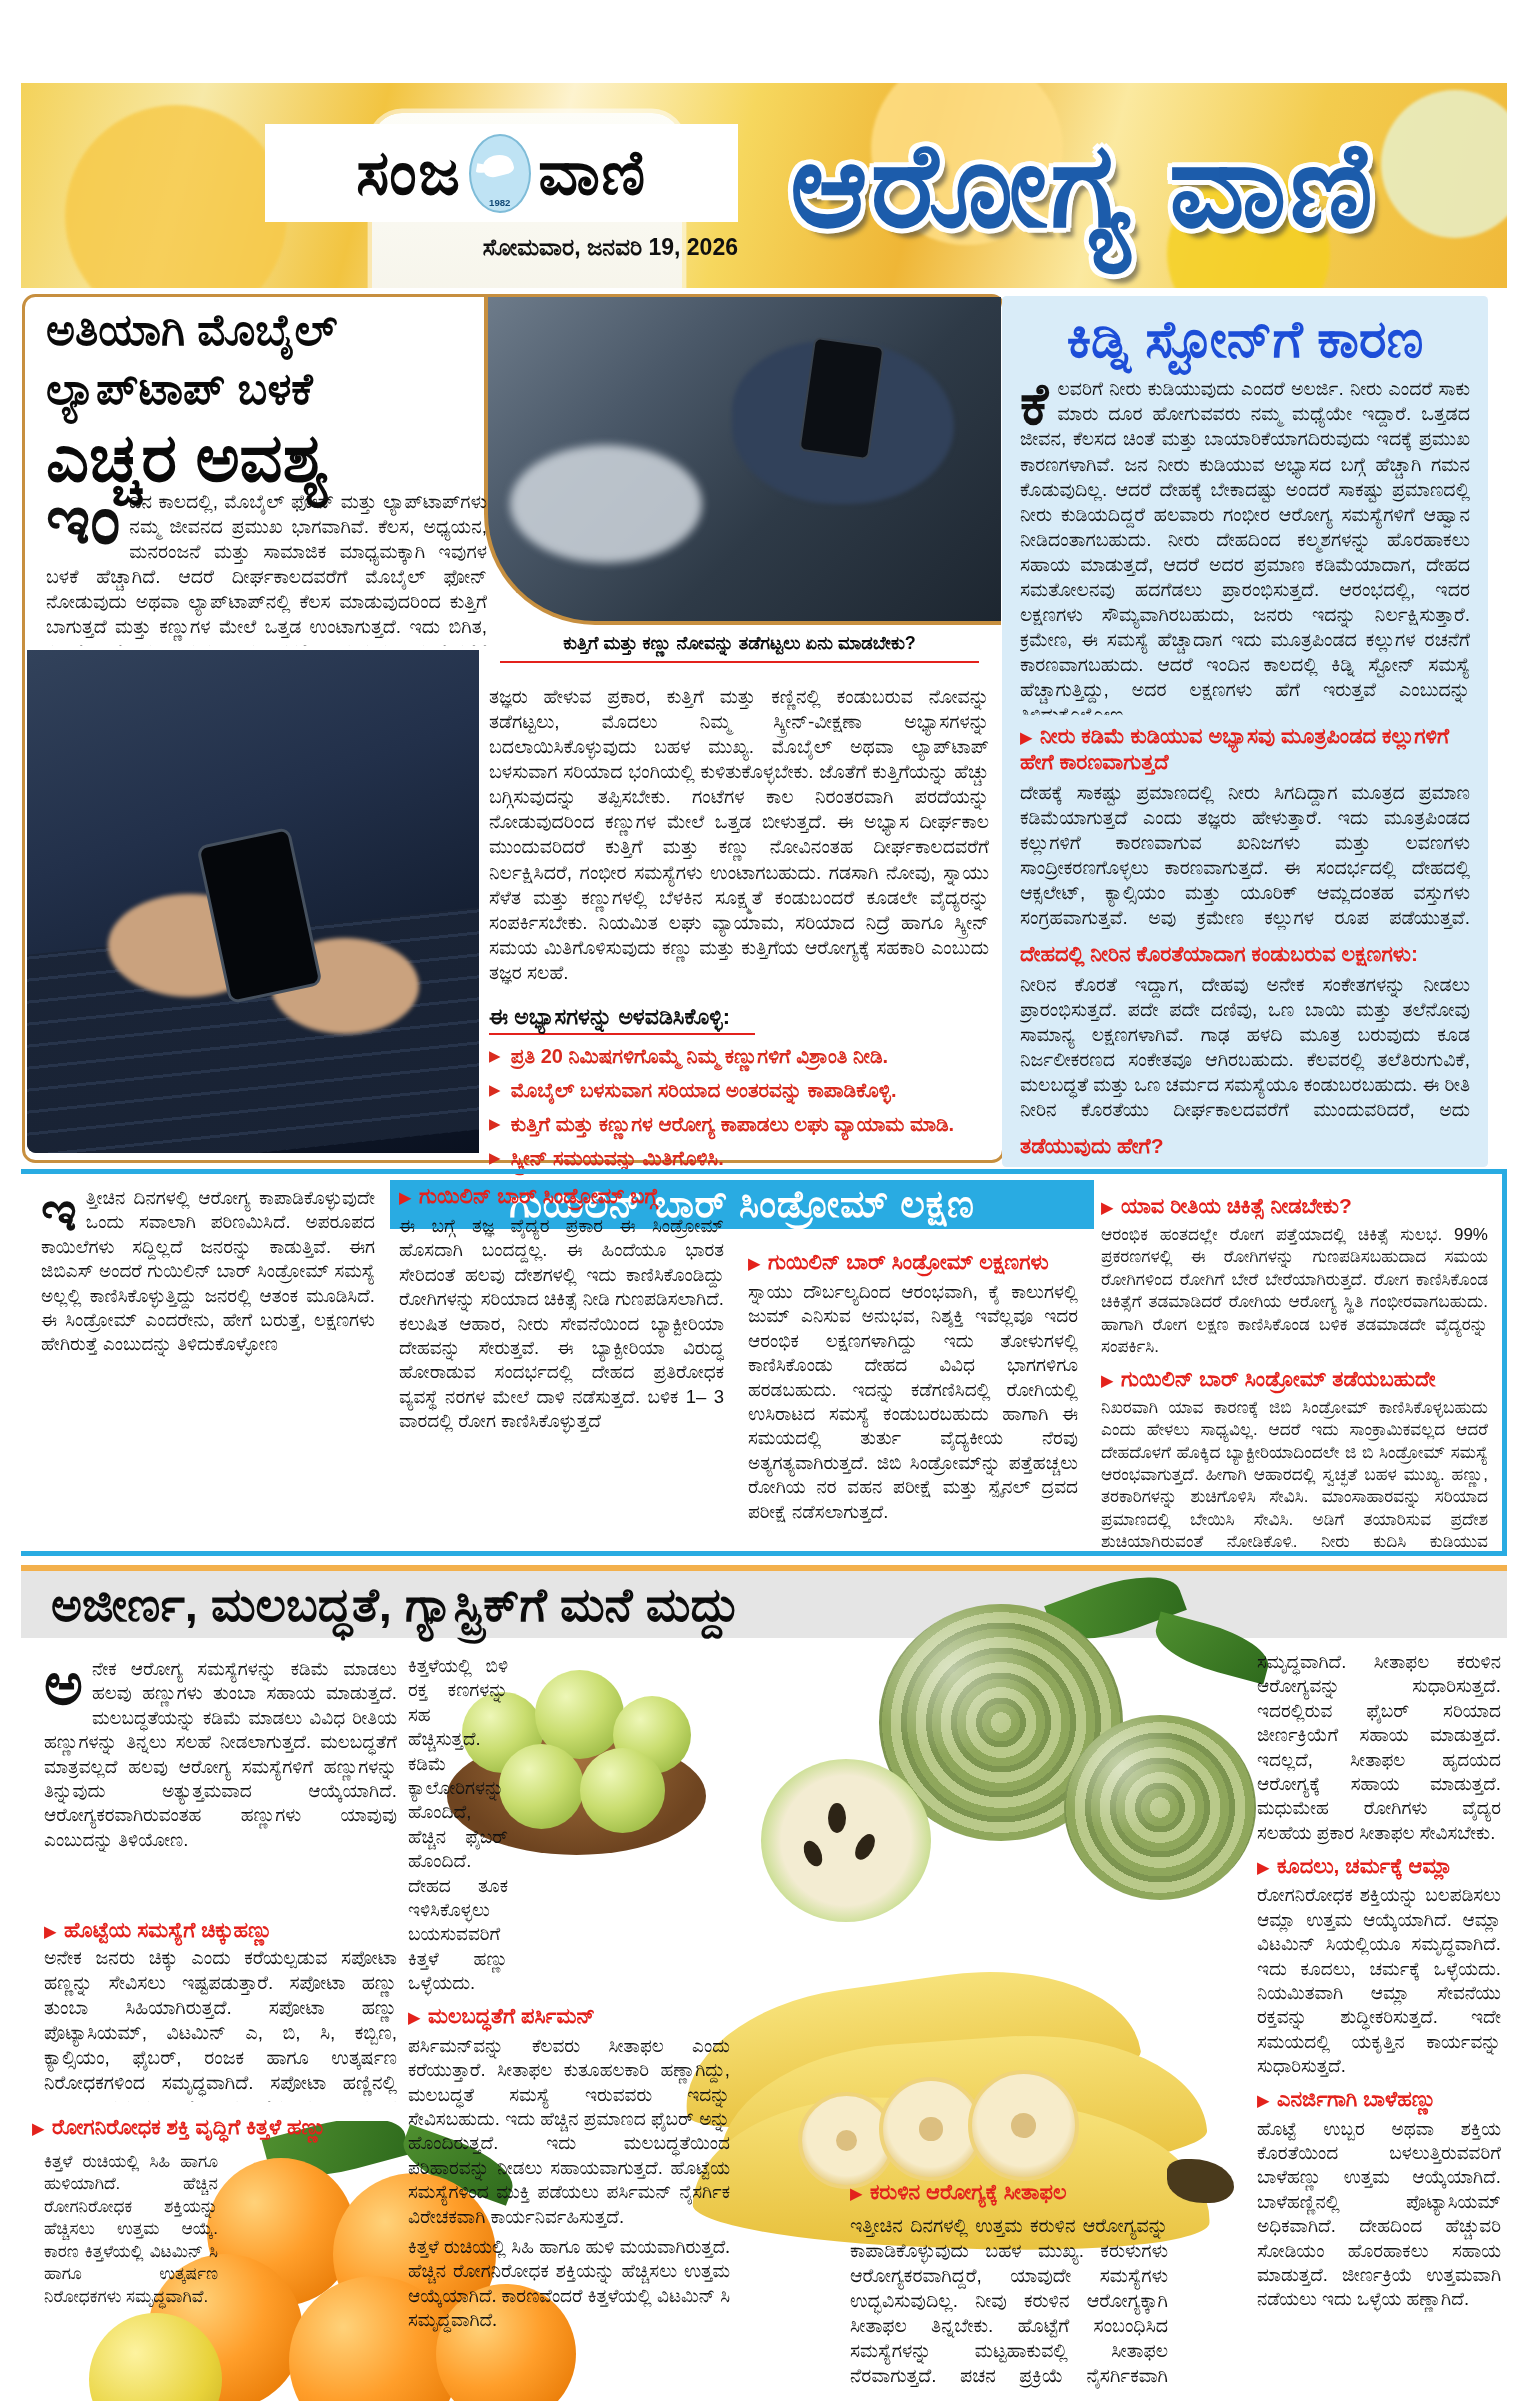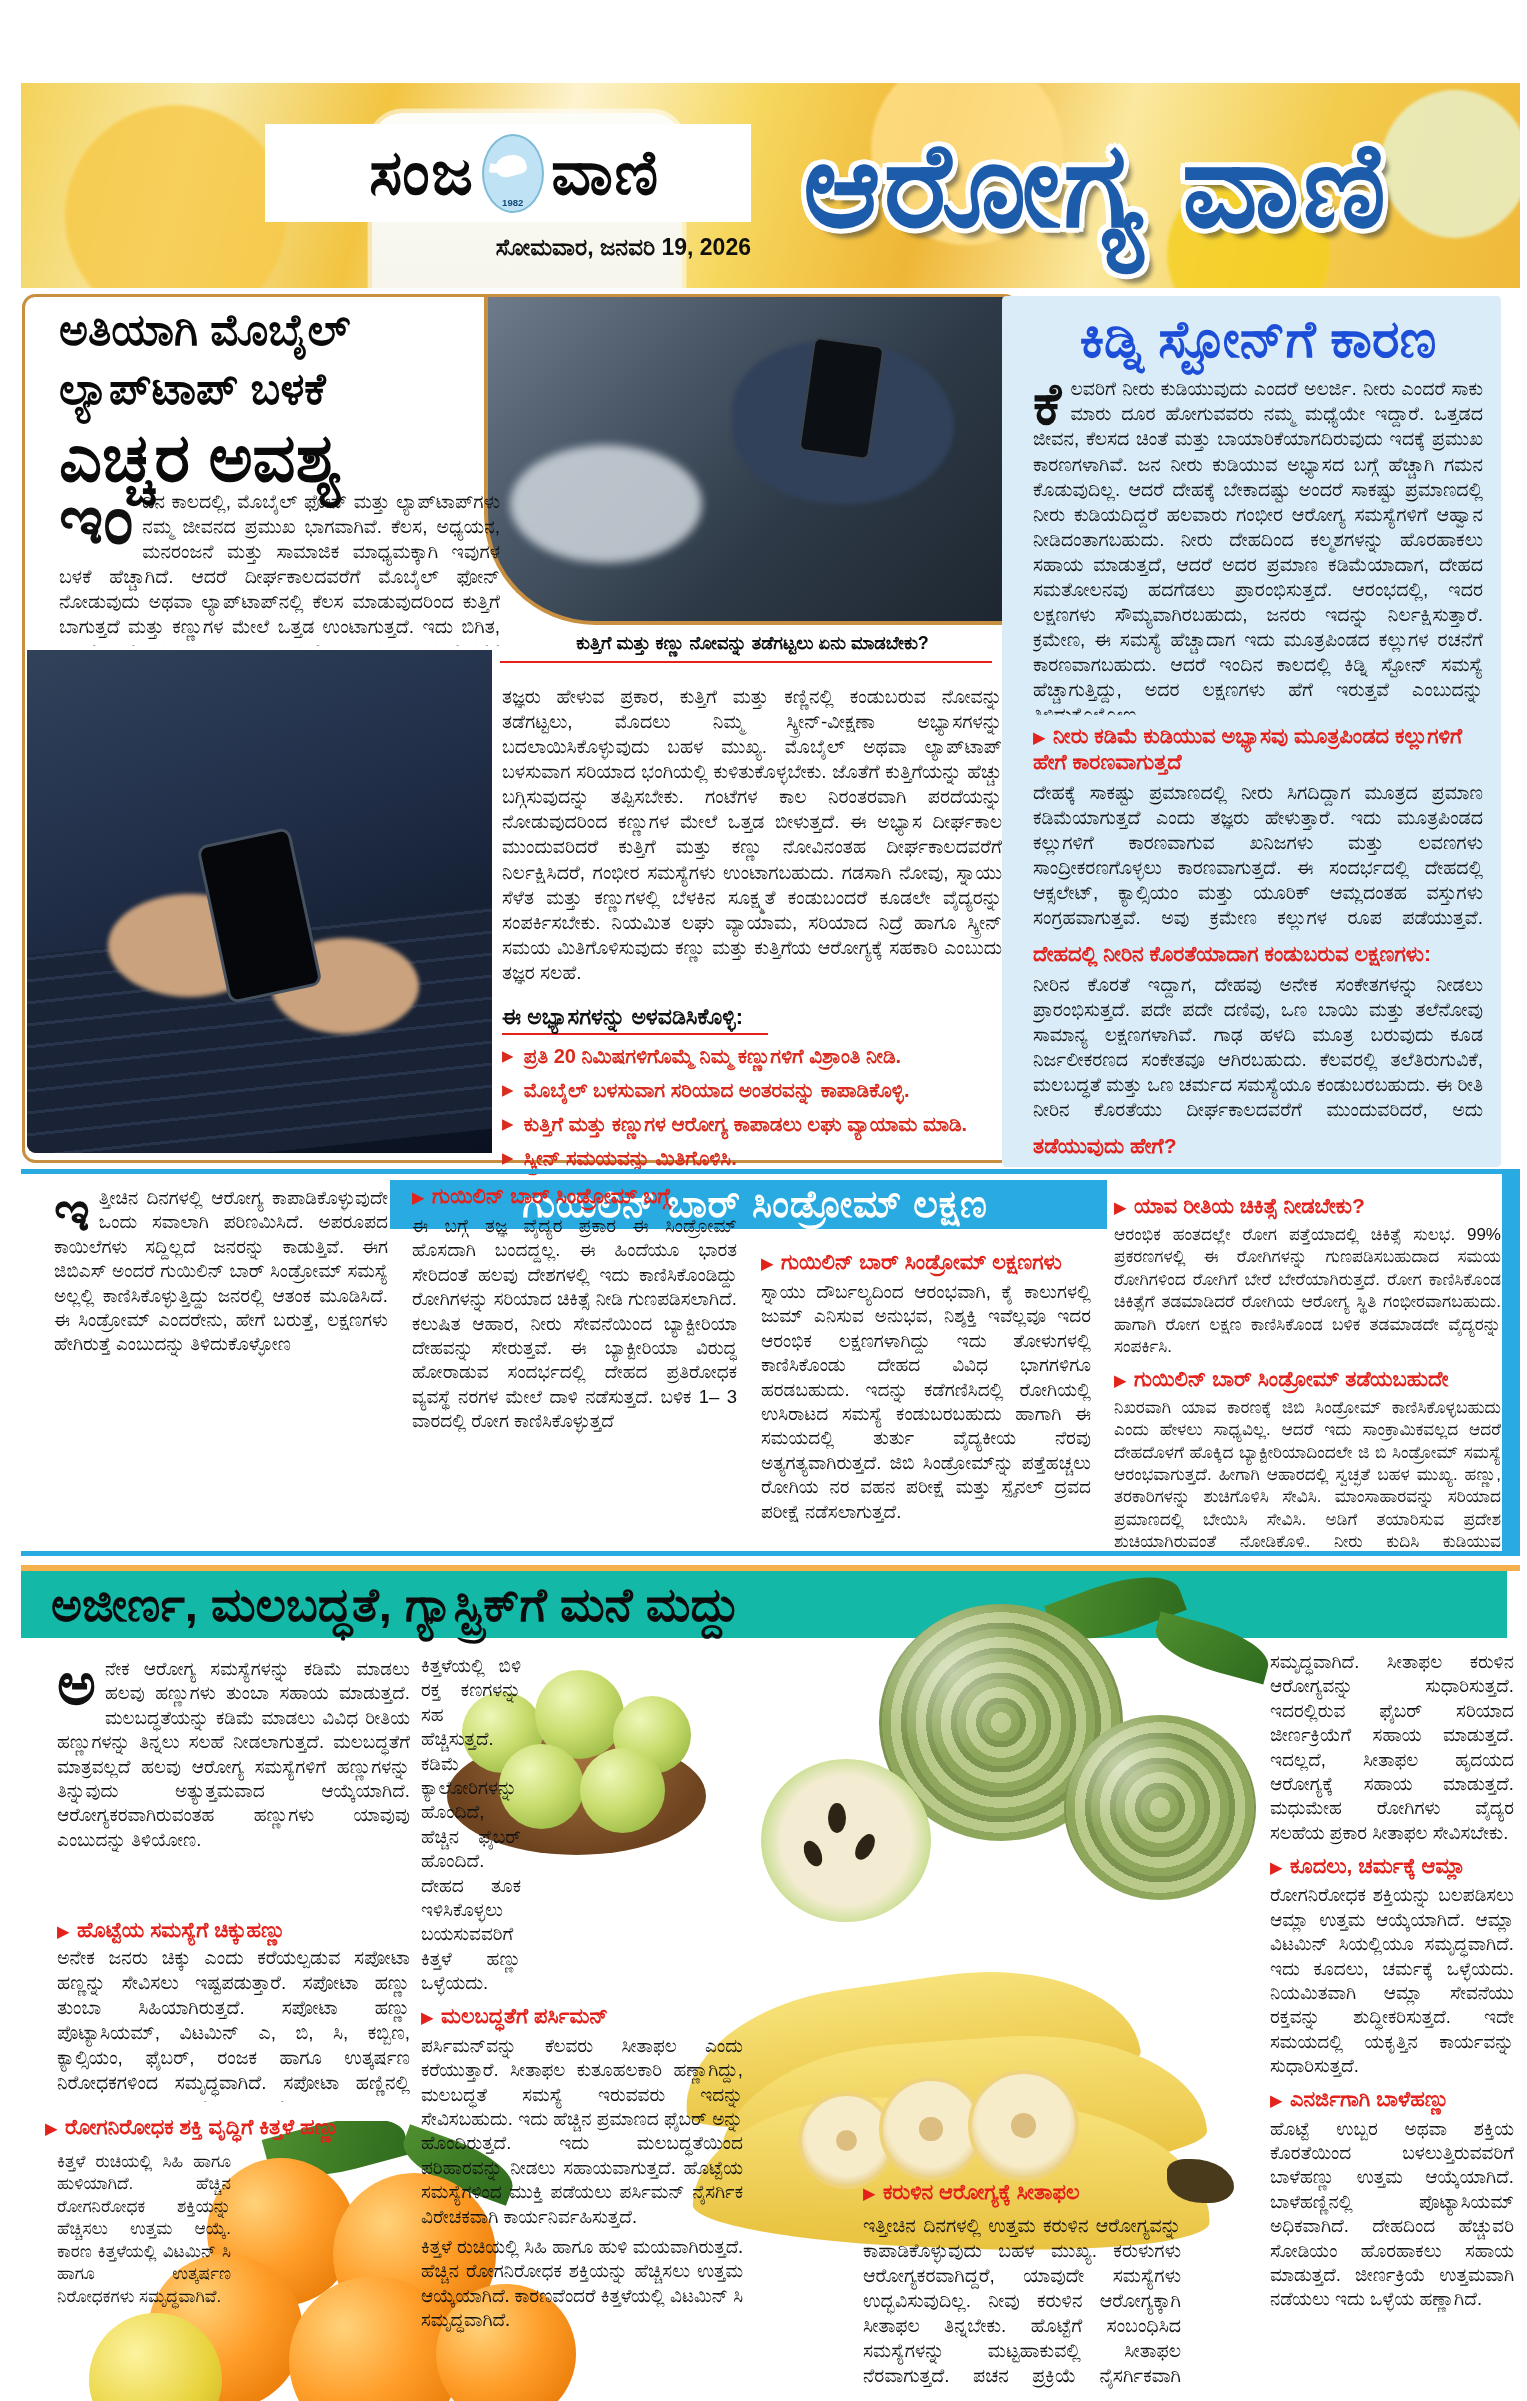--- a/index.html
+++ b/index.html
@@ -1,18 +1,18 @@
 <!DOCTYPE html>
 <html style="font-size:12px"><head>
 <meta charset="utf-8">
 <style>
   html,body{margin:0;padding:0;background:#e8e8e8;}
   .page{position:relative;width:1528px;height:2401px;background:#ffffff;overflow:hidden;
         font-family:"Liberation Sans","DejaVu Sans",sans-serif;color:#111;}
-  .abs{position:absolute;padding-left:13px;}
+  .abs{position:absolute;}
   
   .banner{left:21px;top:83px;width:1486px;height:205px;overflow:hidden;
     background:linear-gradient(105deg,#f4d25a 0%,#f7e9a8 12%,#f2c440 24%,#fdf3cf 36%,#f6d75e 48%,#efb636 60%,#fbe9a0 72%,#f3cc4e 85%,#f0b93a 100%);}
   .banner .blob{position:absolute;border-radius:50%;filter:blur(1.5px);opacity:.8;}
   .milk-glass{position:absolute;left:351px;top:30px;width:310px;height:310px;border-radius:30px 30px 44px 44px;
     background:linear-gradient(#fdfdf8,#f2efe2);box-shadow:0 0 0 4.4px rgba(255,255,255,.55);}
   .logo-box{left:265px;top:124px;width:473px;height:98px;background:#fff;display:flex;align-items:center;justify-content:center;gap:7.4px;}
   .logo-word{font-family:"Liberation Serif","DejaVu Serif",serif;font-weight:900;font-size:62px;letter-spacing:1.5px;color:#0b0b0b;line-height:1;}
   .logo-oval{width:58px;height:75px;border-radius:50%;background:#bfe3f4;border:2.2px solid #7fbcd8;position:relative;flex:0 0 auto;}
   .dove{position:absolute;left:12px;top:19px;width:30px;height:21px;background:#fff;border-radius:70% 90% 40% 60%;transform:rotate(-15deg);}
@@ -60,21 +60,21 @@
   .k-body{margin:4.4px 18px;}
   .k-body .p{font-size:19px;}
   .k-tip{font-size:19px;line-height:1.45;}
   
   .cyan{background:#29abe2;}
   .gbs-banner{left:390px;top:1180px;width:704px;height:49px;display:flex;align-items:center;justify-content:center;
     color:#fff;font-size:38px;font-weight:900;letter-spacing:0.7px;}
   .gbs-col{overflow:hidden;}
   .gbs-col .p{font-size:18.5px;}
   
-  .gray-banner{left:21px;top:1571px;width:1486px;height:67px;background:#14b8a6;display:flex;align-items:center;
+  .gray-banner{left:21px;top:1571px;width:1486px;height:67px;background:#e5e5e5;display:flex;align-items:center;
     font-size:47px;font-weight:900;color:#0c0c0c;padding-left:30px;box-sizing:border-box;}
   .f-col .p,.f-box{font-size:18.5px;}
   .fruit{position:absolute;border-radius:50%;}
   .leaf{position:absolute;background:linear-gradient(120deg,#4f8f2f,#2f6b1d);border-radius:0 60% 0 60%;}
   .orangeb{background:radial-gradient(circle at 32% 30%,#ffd27a,#ff9e2a 45%,#e87a05 85%);}
   .amla-b{background:radial-gradient(circle at 35% 30%,#eef7b8,#c9dd6f 45%,#93b33c 90%);}
   .custard{background:
       radial-gradient(circle at 30% 28%,rgba(255,255,255,.5),transparent 35%),
       repeating-radial-gradient(circle at 50% 50%,#b9c98a 0 10.3px,#8fa75c 10.3px 19px,#7c9450 19px 25px);}
   .banana{position:absolute;background:linear-gradient(#f7e27a,#e9c23f);border-radius:48% 52% 60% 60%/100% 100% 30% 30%;}

